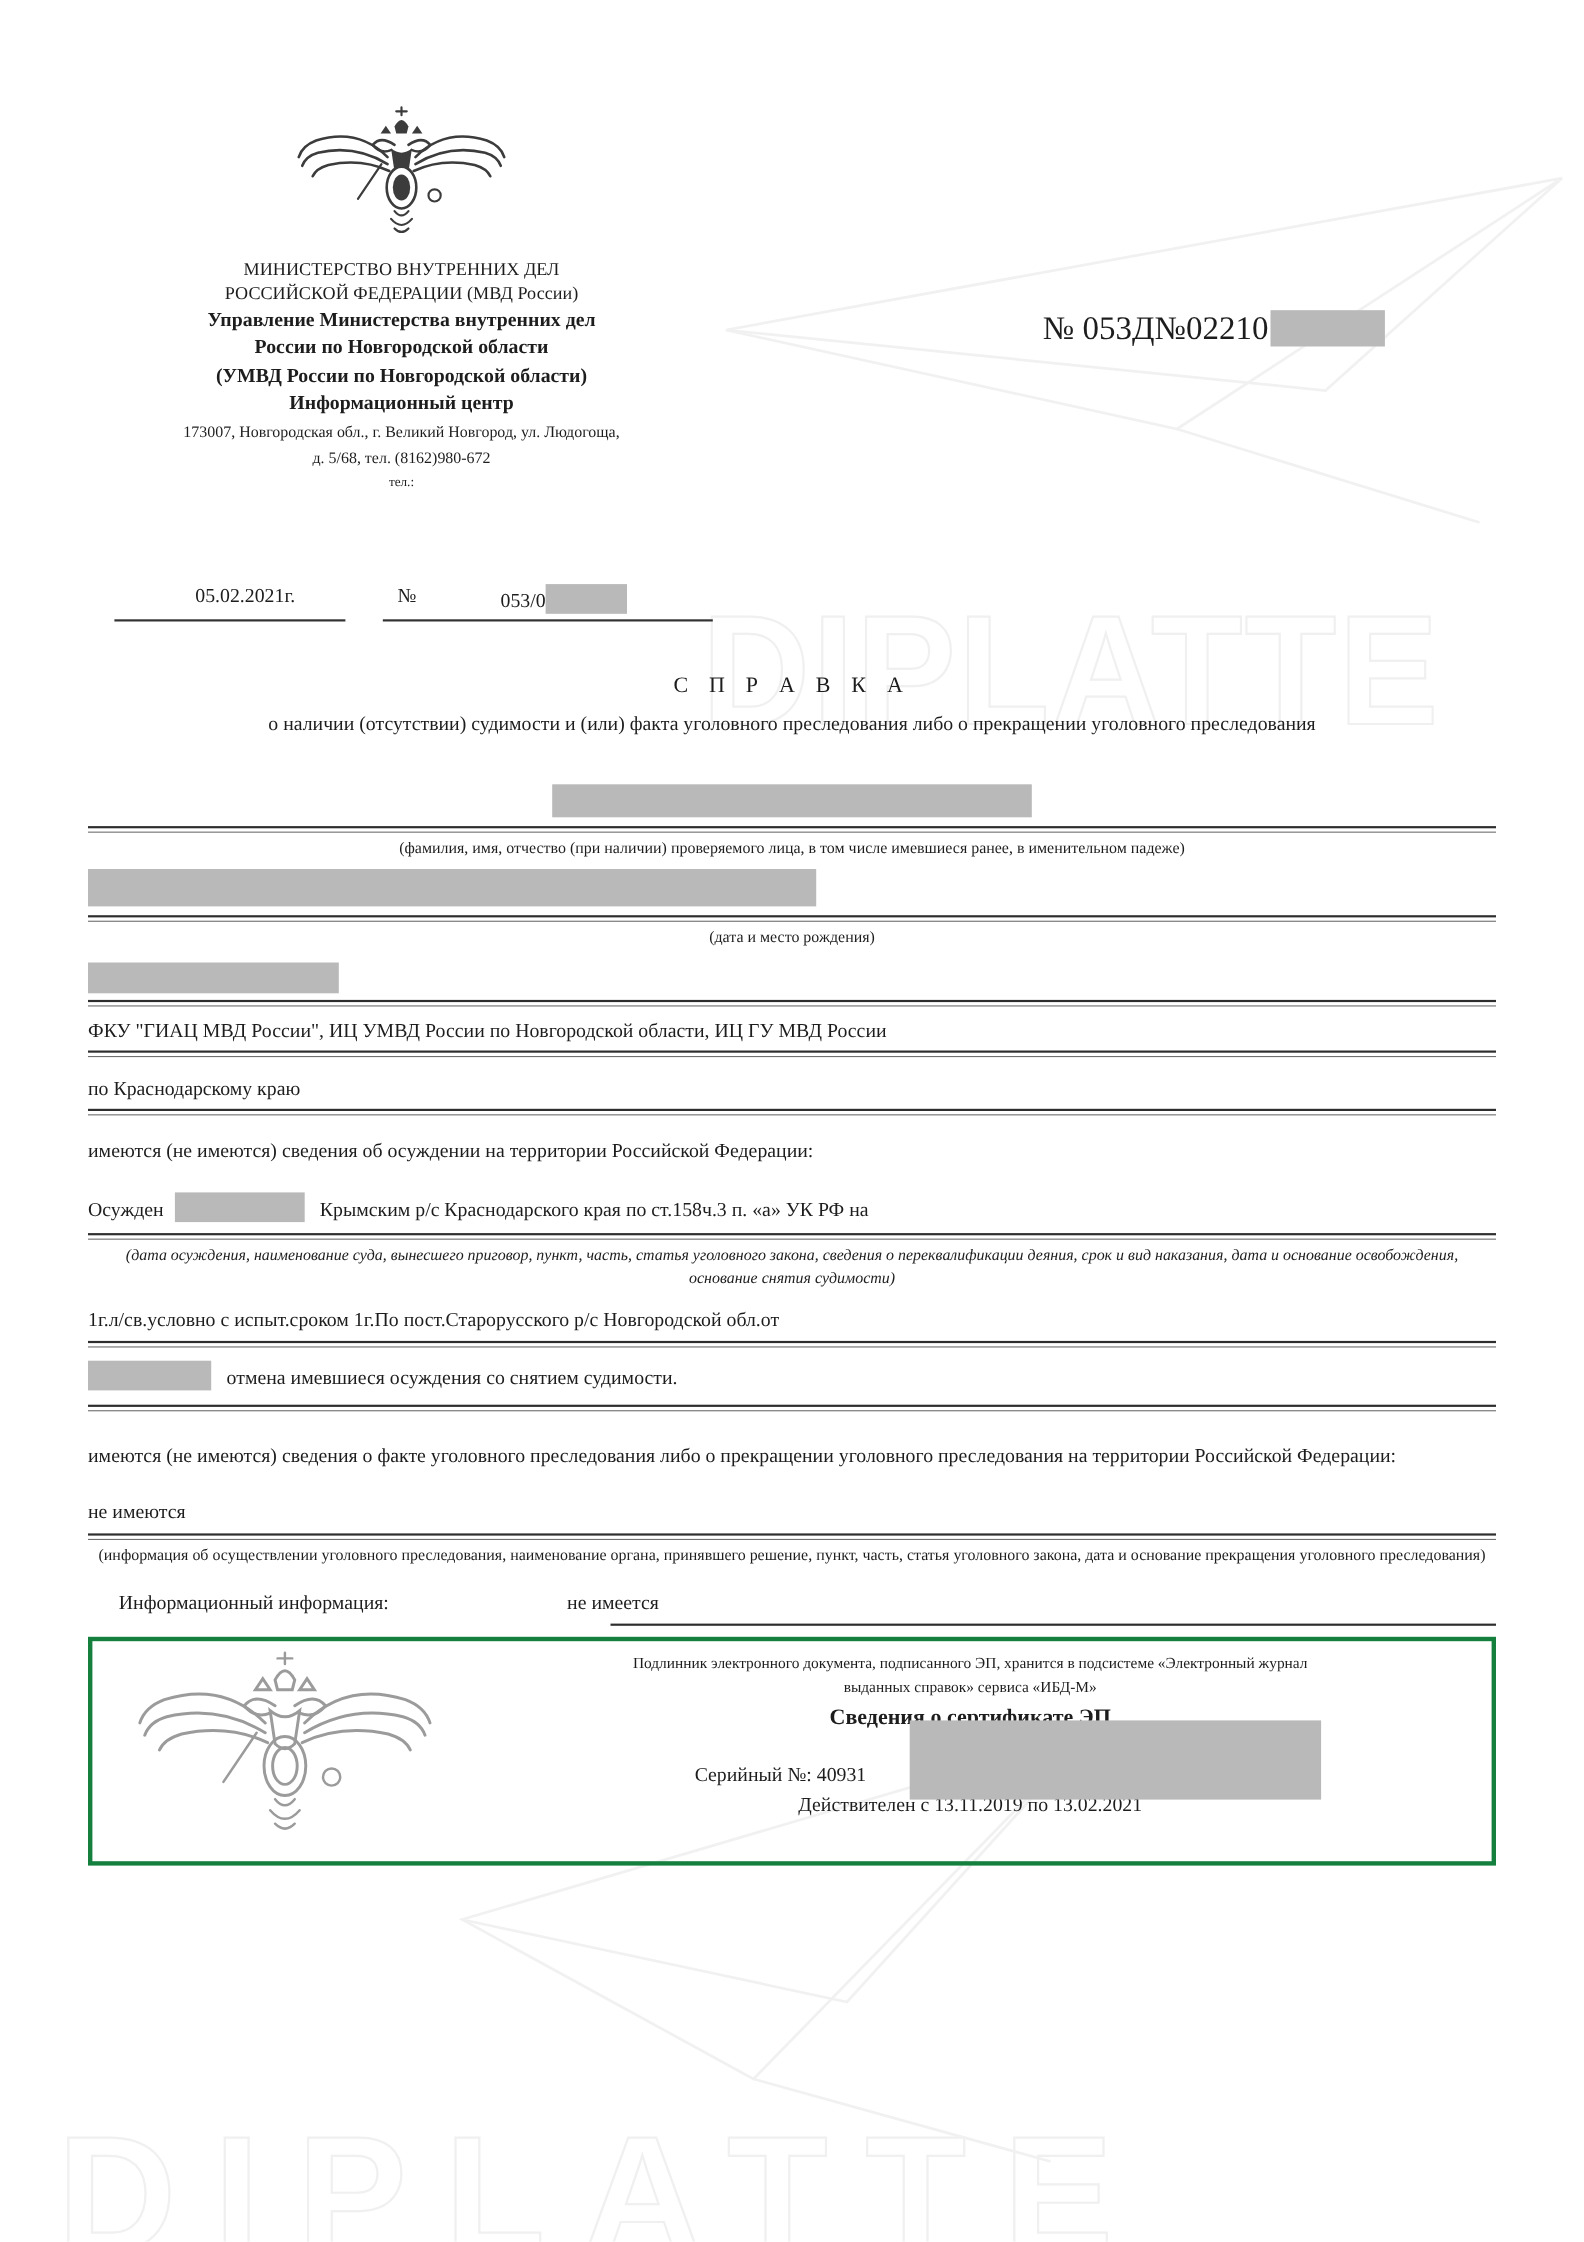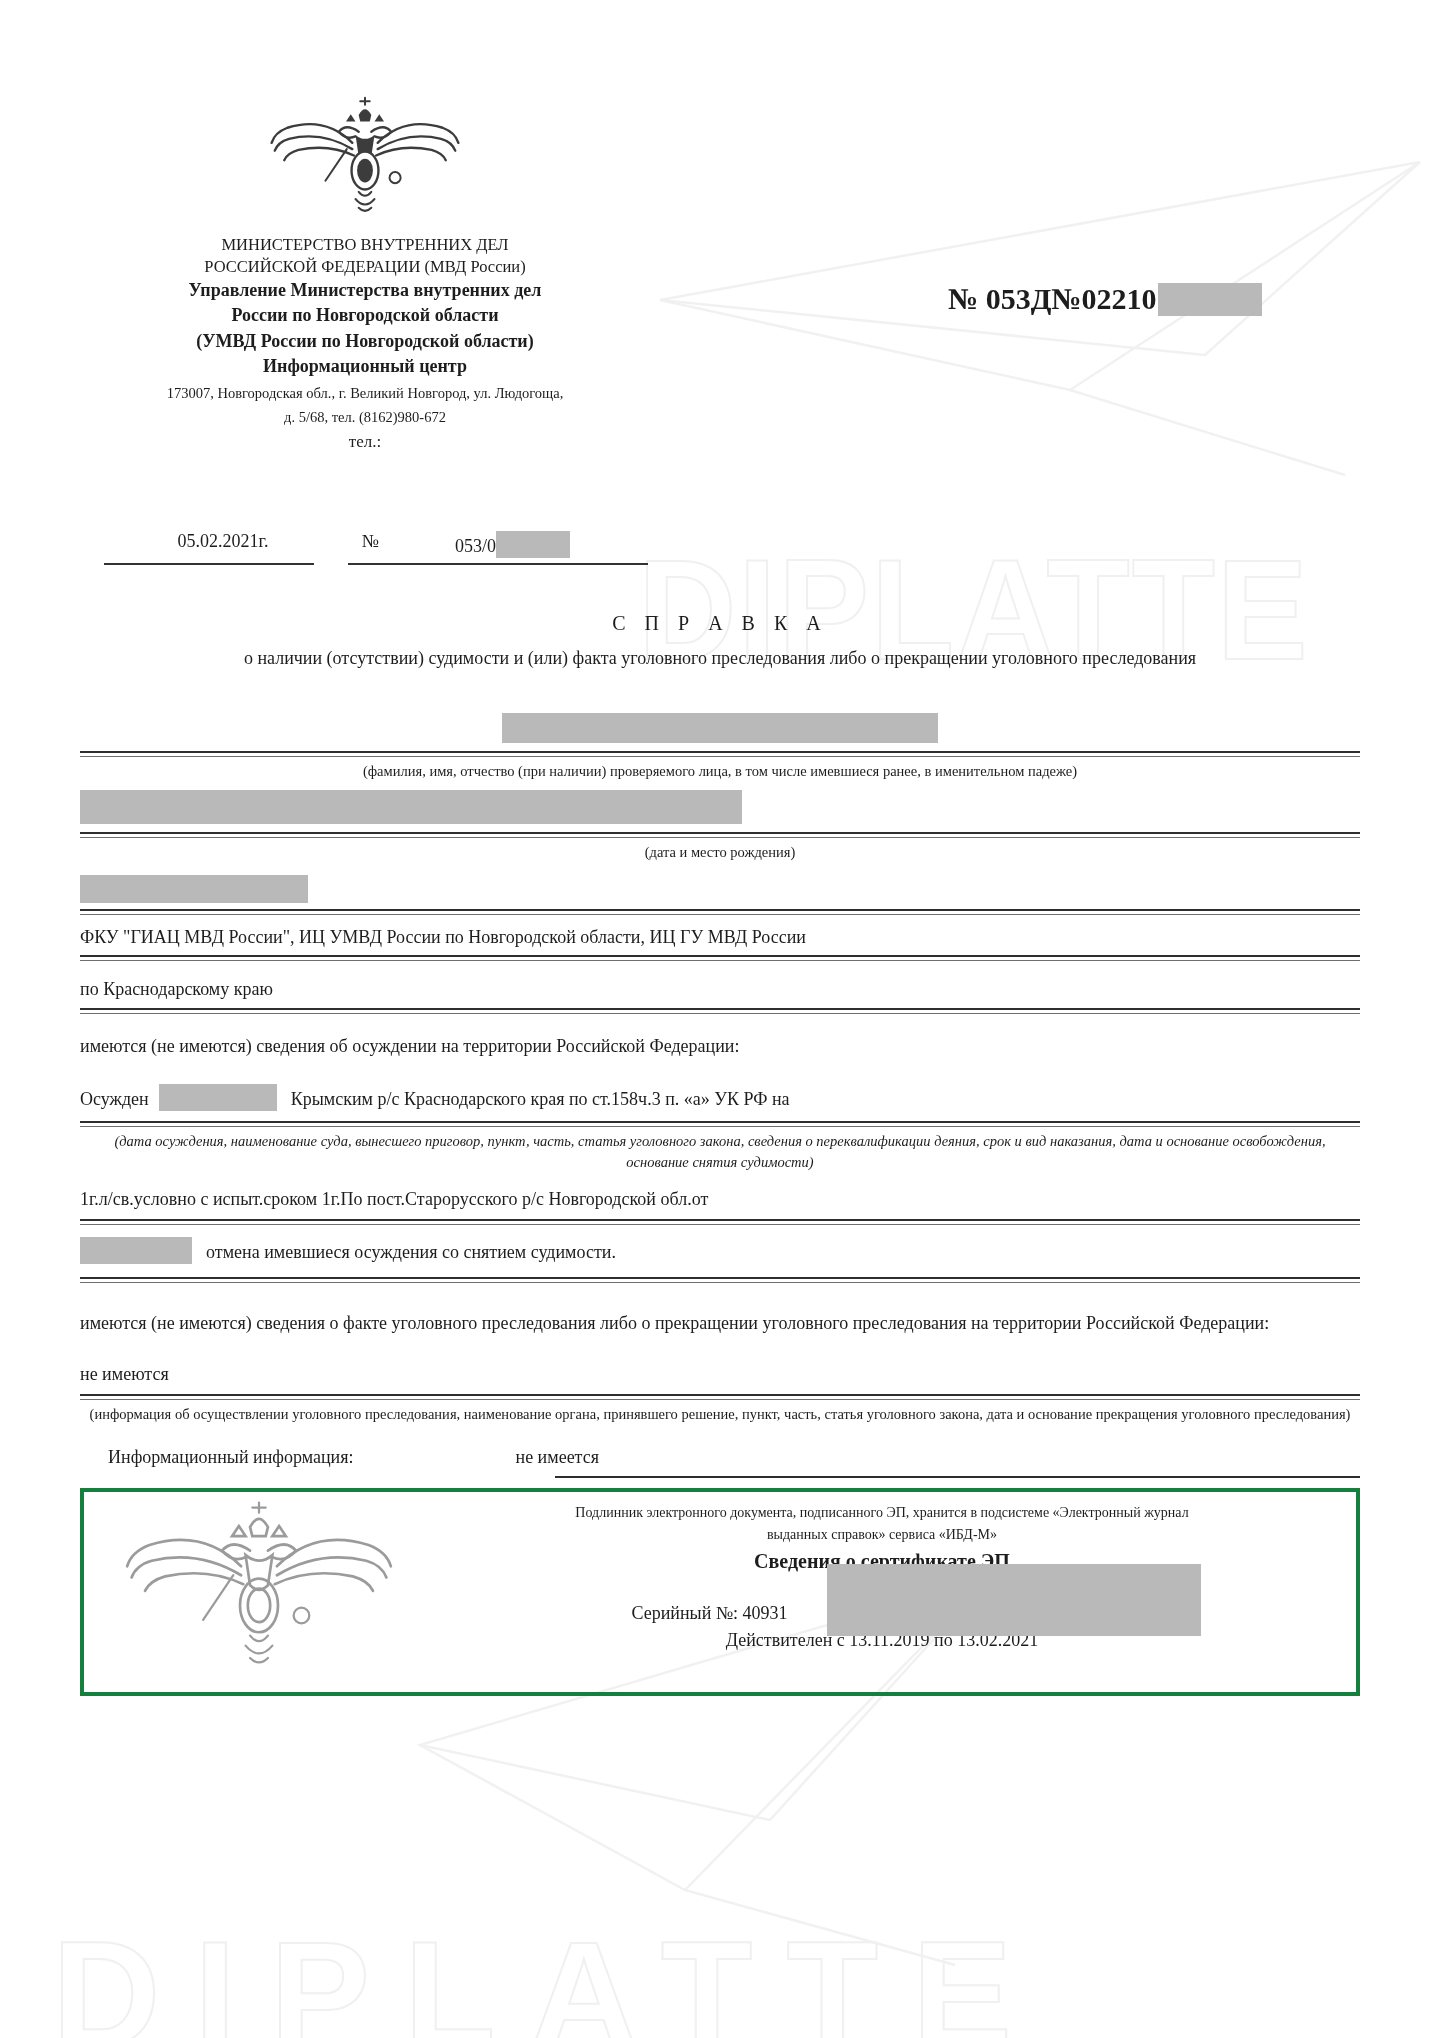--- a/index.html
+++ b/index.html
@@ -28,22 +28,22 @@
   .plane{position:absolute;}
   .plane path{stroke:#f1f1f1;stroke-width:2.5;fill:none;}
   
   .content{position:relative;z-index:1;}
   
   .header-left{position:absolute;left:85px;top:92px;width:560px;text-align:center;line-height:1.32;}
   .eagle-top{width:190px;height:138px;color:#3c3c3c;margin:0 auto 4px auto;display:block;}
   .h-reg{font-size:16.5px;}
   .h-bold{font-size:18px;font-weight:bold;line-height:1.42;}
   .h-addr{font-size:14.5px;line-height:1.5;margin-top:3px;}
-  .h-tel{font-size:17px;margin-top:2px;}
-  .doc-number{position:absolute;left:948px;top:282px;font-size:30px;font-weight:bold;white-space:nowrap;}
+  .h-tel{font-size:12px;margin-top:2px;}
+  .doc-number{position:absolute;left:948px;top:282px;font-size:30px;font-weight:normal;white-space:nowrap;}
   .doc-number .redact{display:inline-block;width:104px;height:33px;vertical-align:-7px;margin-left:2px;}
   .date-row-item{position:absolute;top:531px;font-size:18px;}
   .dr-date{left:128px;width:190px;text-align:center;}
   .dr-no{left:348px;width:44px;text-align:center;}
   .dr-num{left:455px;white-space:nowrap;}
   .dr-num .redact{display:inline-block;width:74px;height:27px;vertical-align:-6px;}
   .dr-line{position:absolute;top:563px;height:2px;background:#333;}
   .dr-line1{left:104px;width:210px;}
   .dr-line2{left:348px;width:300px;}
   

